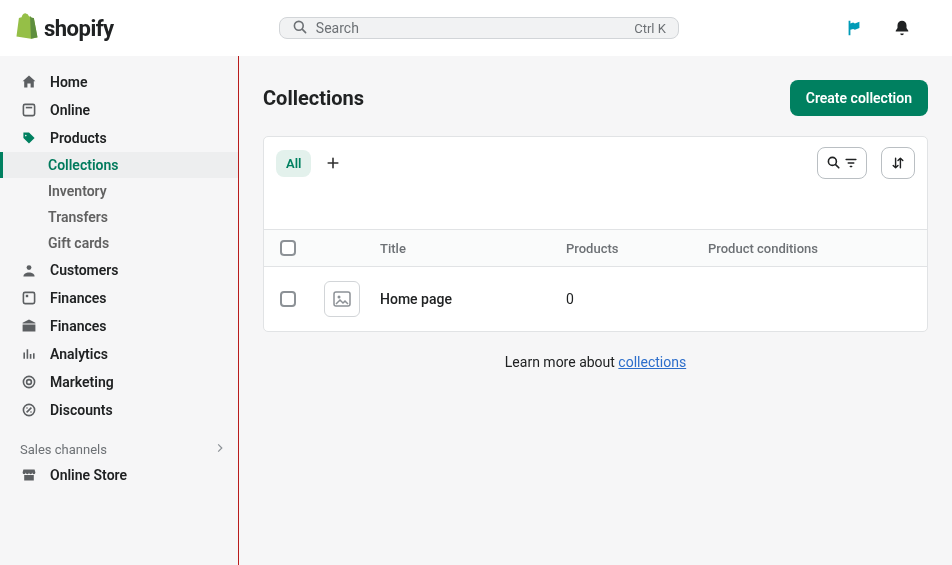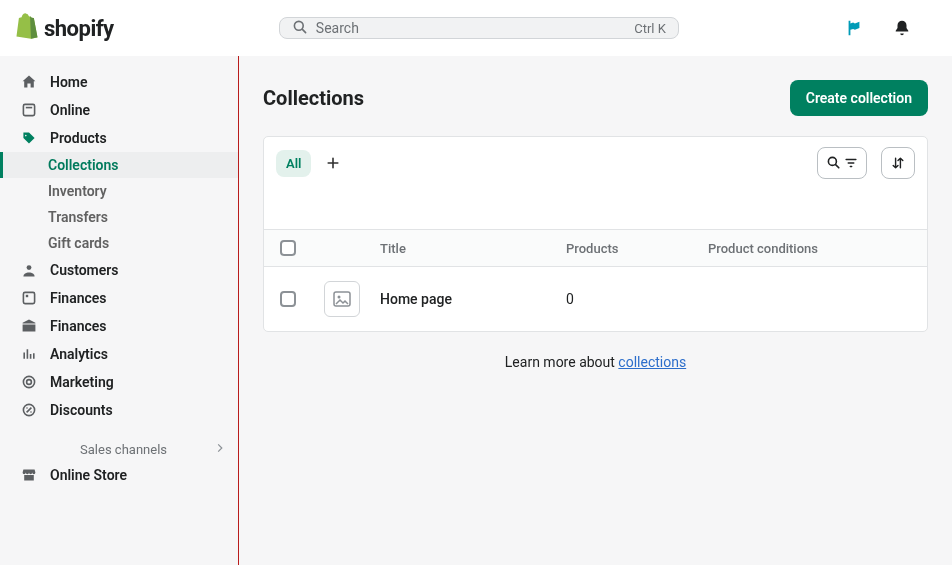--- a/index.html
+++ b/index.html
@@ -18,21 +18,21 @@
 
     
     .shell { display: flex; height: calc(565px - 56px); }
     .sidebar { width: 239px; border-right: 1px solid #b91c1c; background: #f6f6f7; padding-top: 12px; overflow-y: auto; }
     .nav-item { display: flex; align-items: center; gap: 12px; padding: 5px 12px 5px 20px; font-size: 14px; font-weight: 600; color: #202223; cursor: pointer; border-radius: 0; }
     .nav-item .nic { width: 18px; height:18px; display:flex; align-items:center; justify-content:center; color:#5c5f62; }
     .nav-item.active-parent .nic { color:#008060; }
     .sub-item { padding: 5px 12px 5px 48px; font-size: 14px; font-weight: 600; color: #616161; cursor: pointer; }
     .sub-item.active { background: #edeeef; color: #007a5c; position: relative; }
     .sub-item.active::before { content:""; position:absolute; left:0; top:0; bottom:0; width:3px; background:#008060; }
-    .section-label { padding: 18px 12px 4px 20px; font-size: 13px; color: #6d7175; display:flex; align-items:center; justify-content:flex-end;gap:47px; }
+    .section-label { padding: 18px 12px 4px 20px; font-size: 13px; color: #6d7175; display:flex; align-items:center; justify-content:space-between; }
     .section-label .chev { color:#8c9196; }
 
     
     .main { flex: 1; padding: 24px 24px; overflow-y:auto; }
     .page-head { display:flex; align-items:center; justify-content:space-between; margin-bottom: 20px; }
     .page-title { font-size: 20px; font-weight: 700; }
     .btn-primary { background:#008060; color:#fff; border:none; border-radius:8px; padding: 10px 16px; font-size:14px; font-weight:600; cursor:pointer;margin-left:30px; }
 
     .card { background:#fff; border:1px solid #e1e3e5; border-radius:5px; overflow:hidden; }
     .card-top { display:flex; align-items:center; padding: 10px 12px; gap:8px; }

